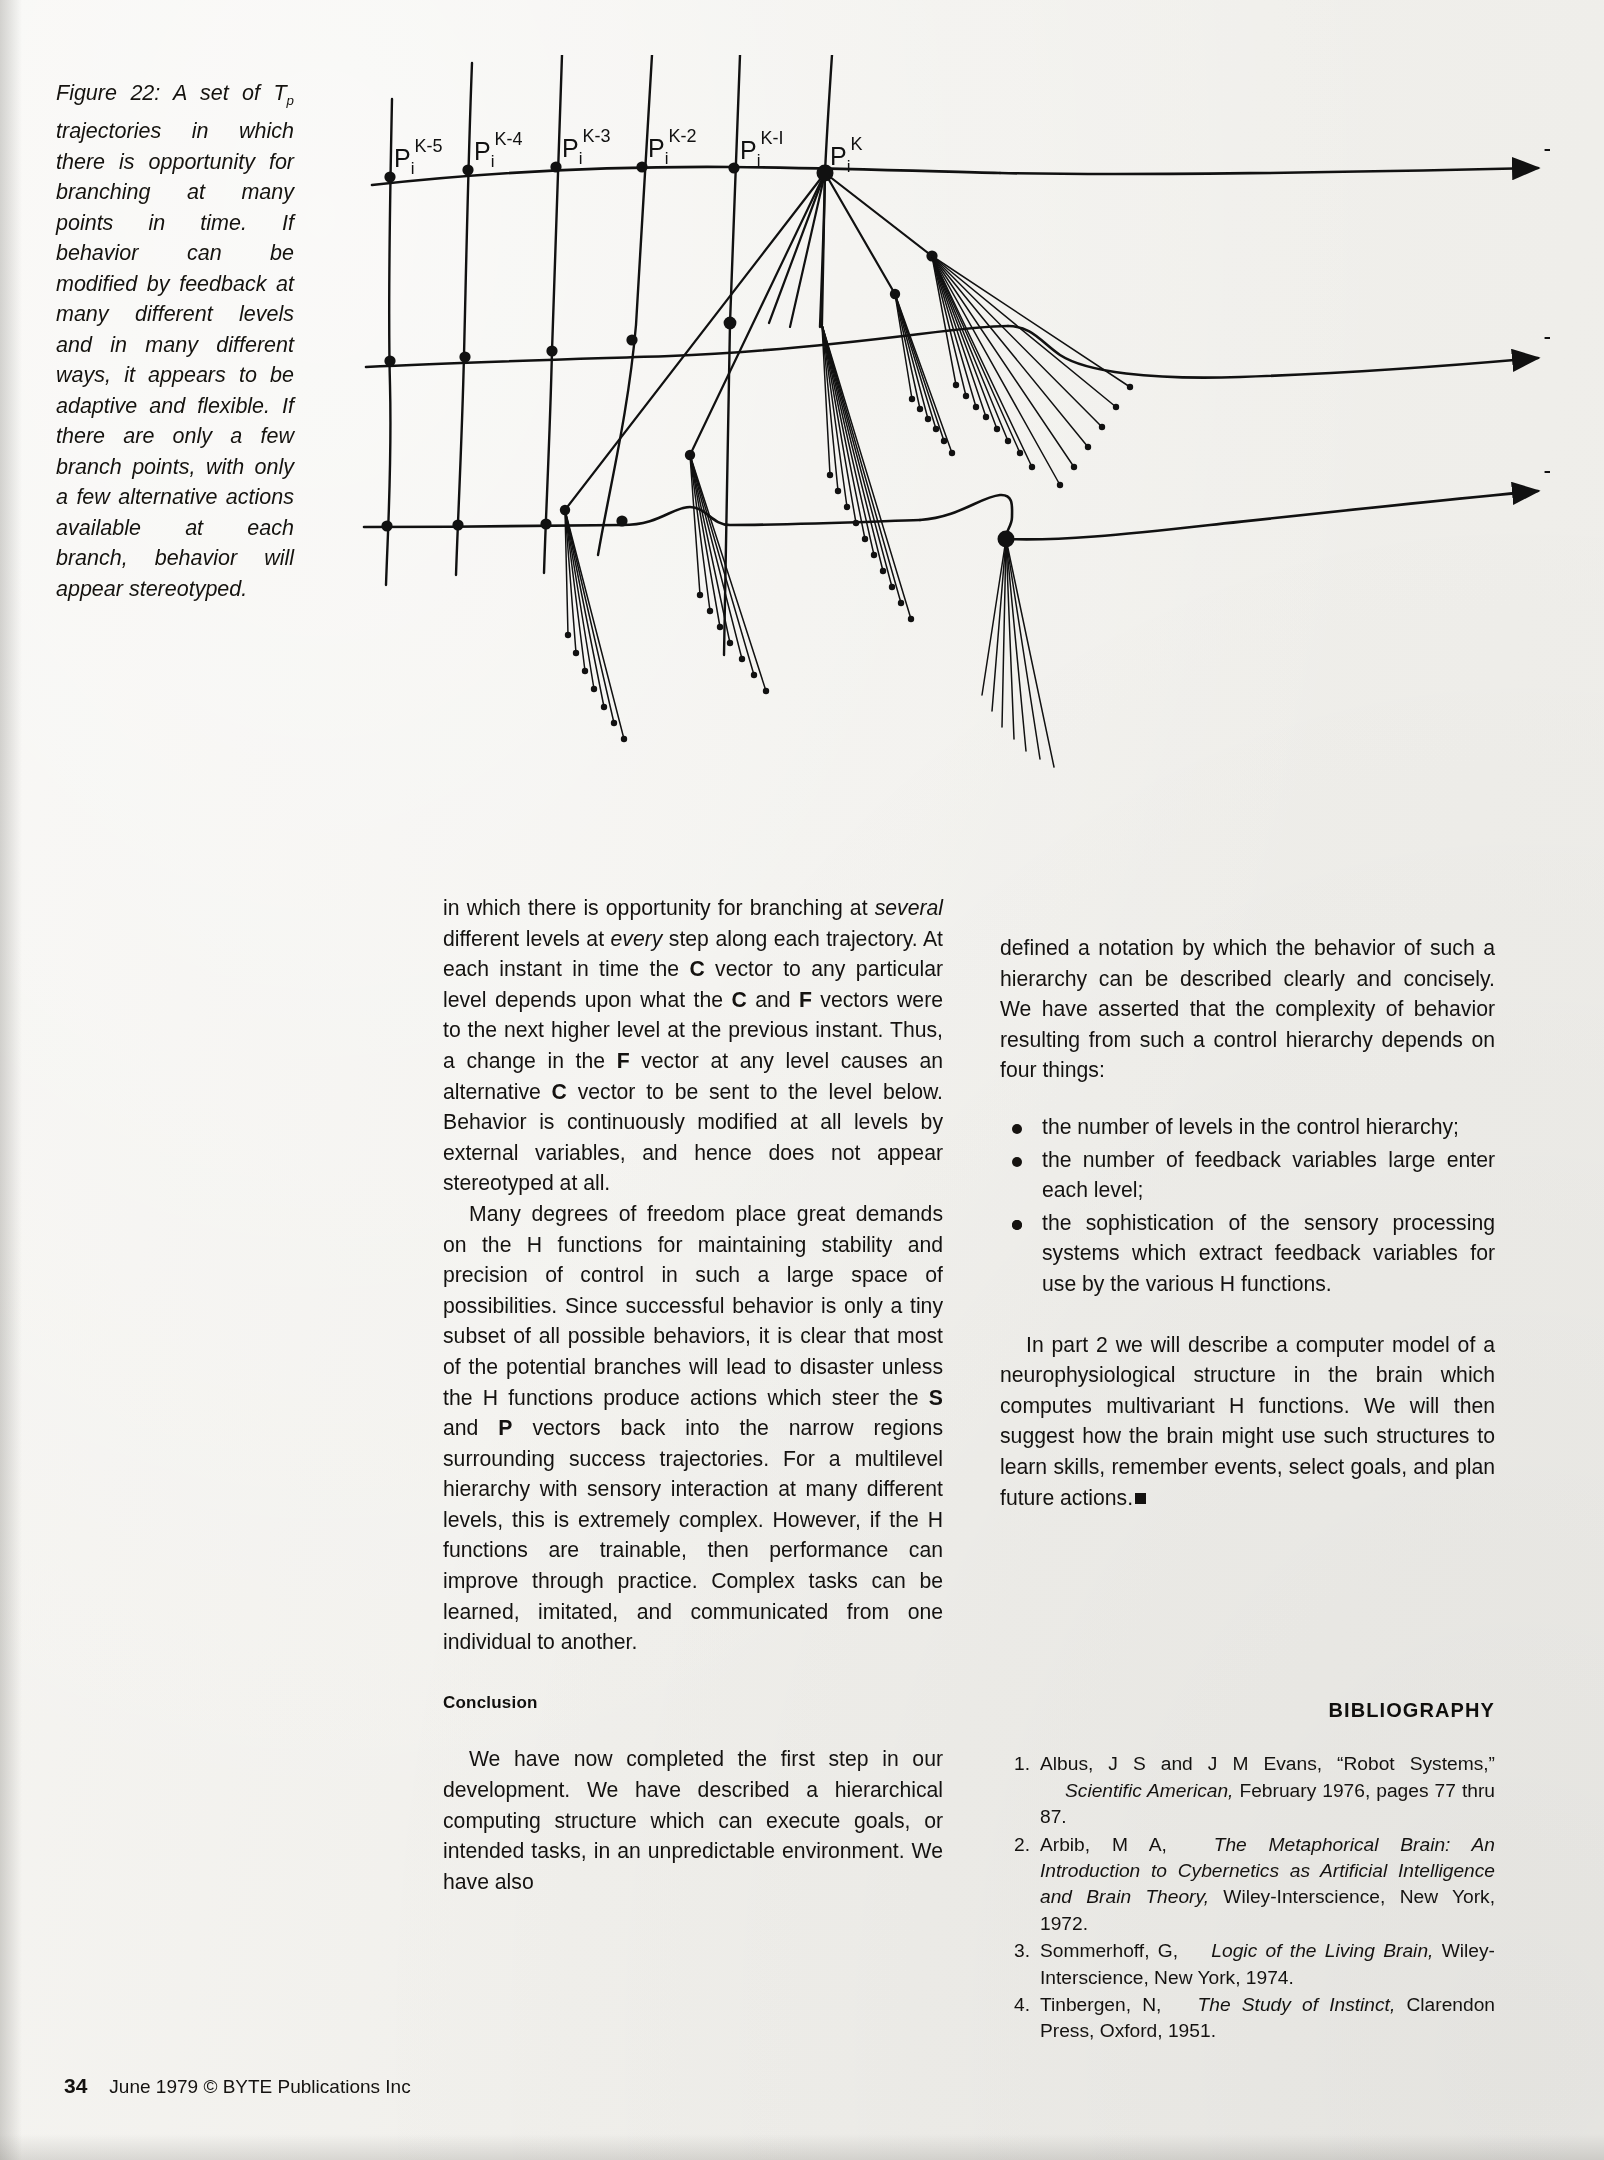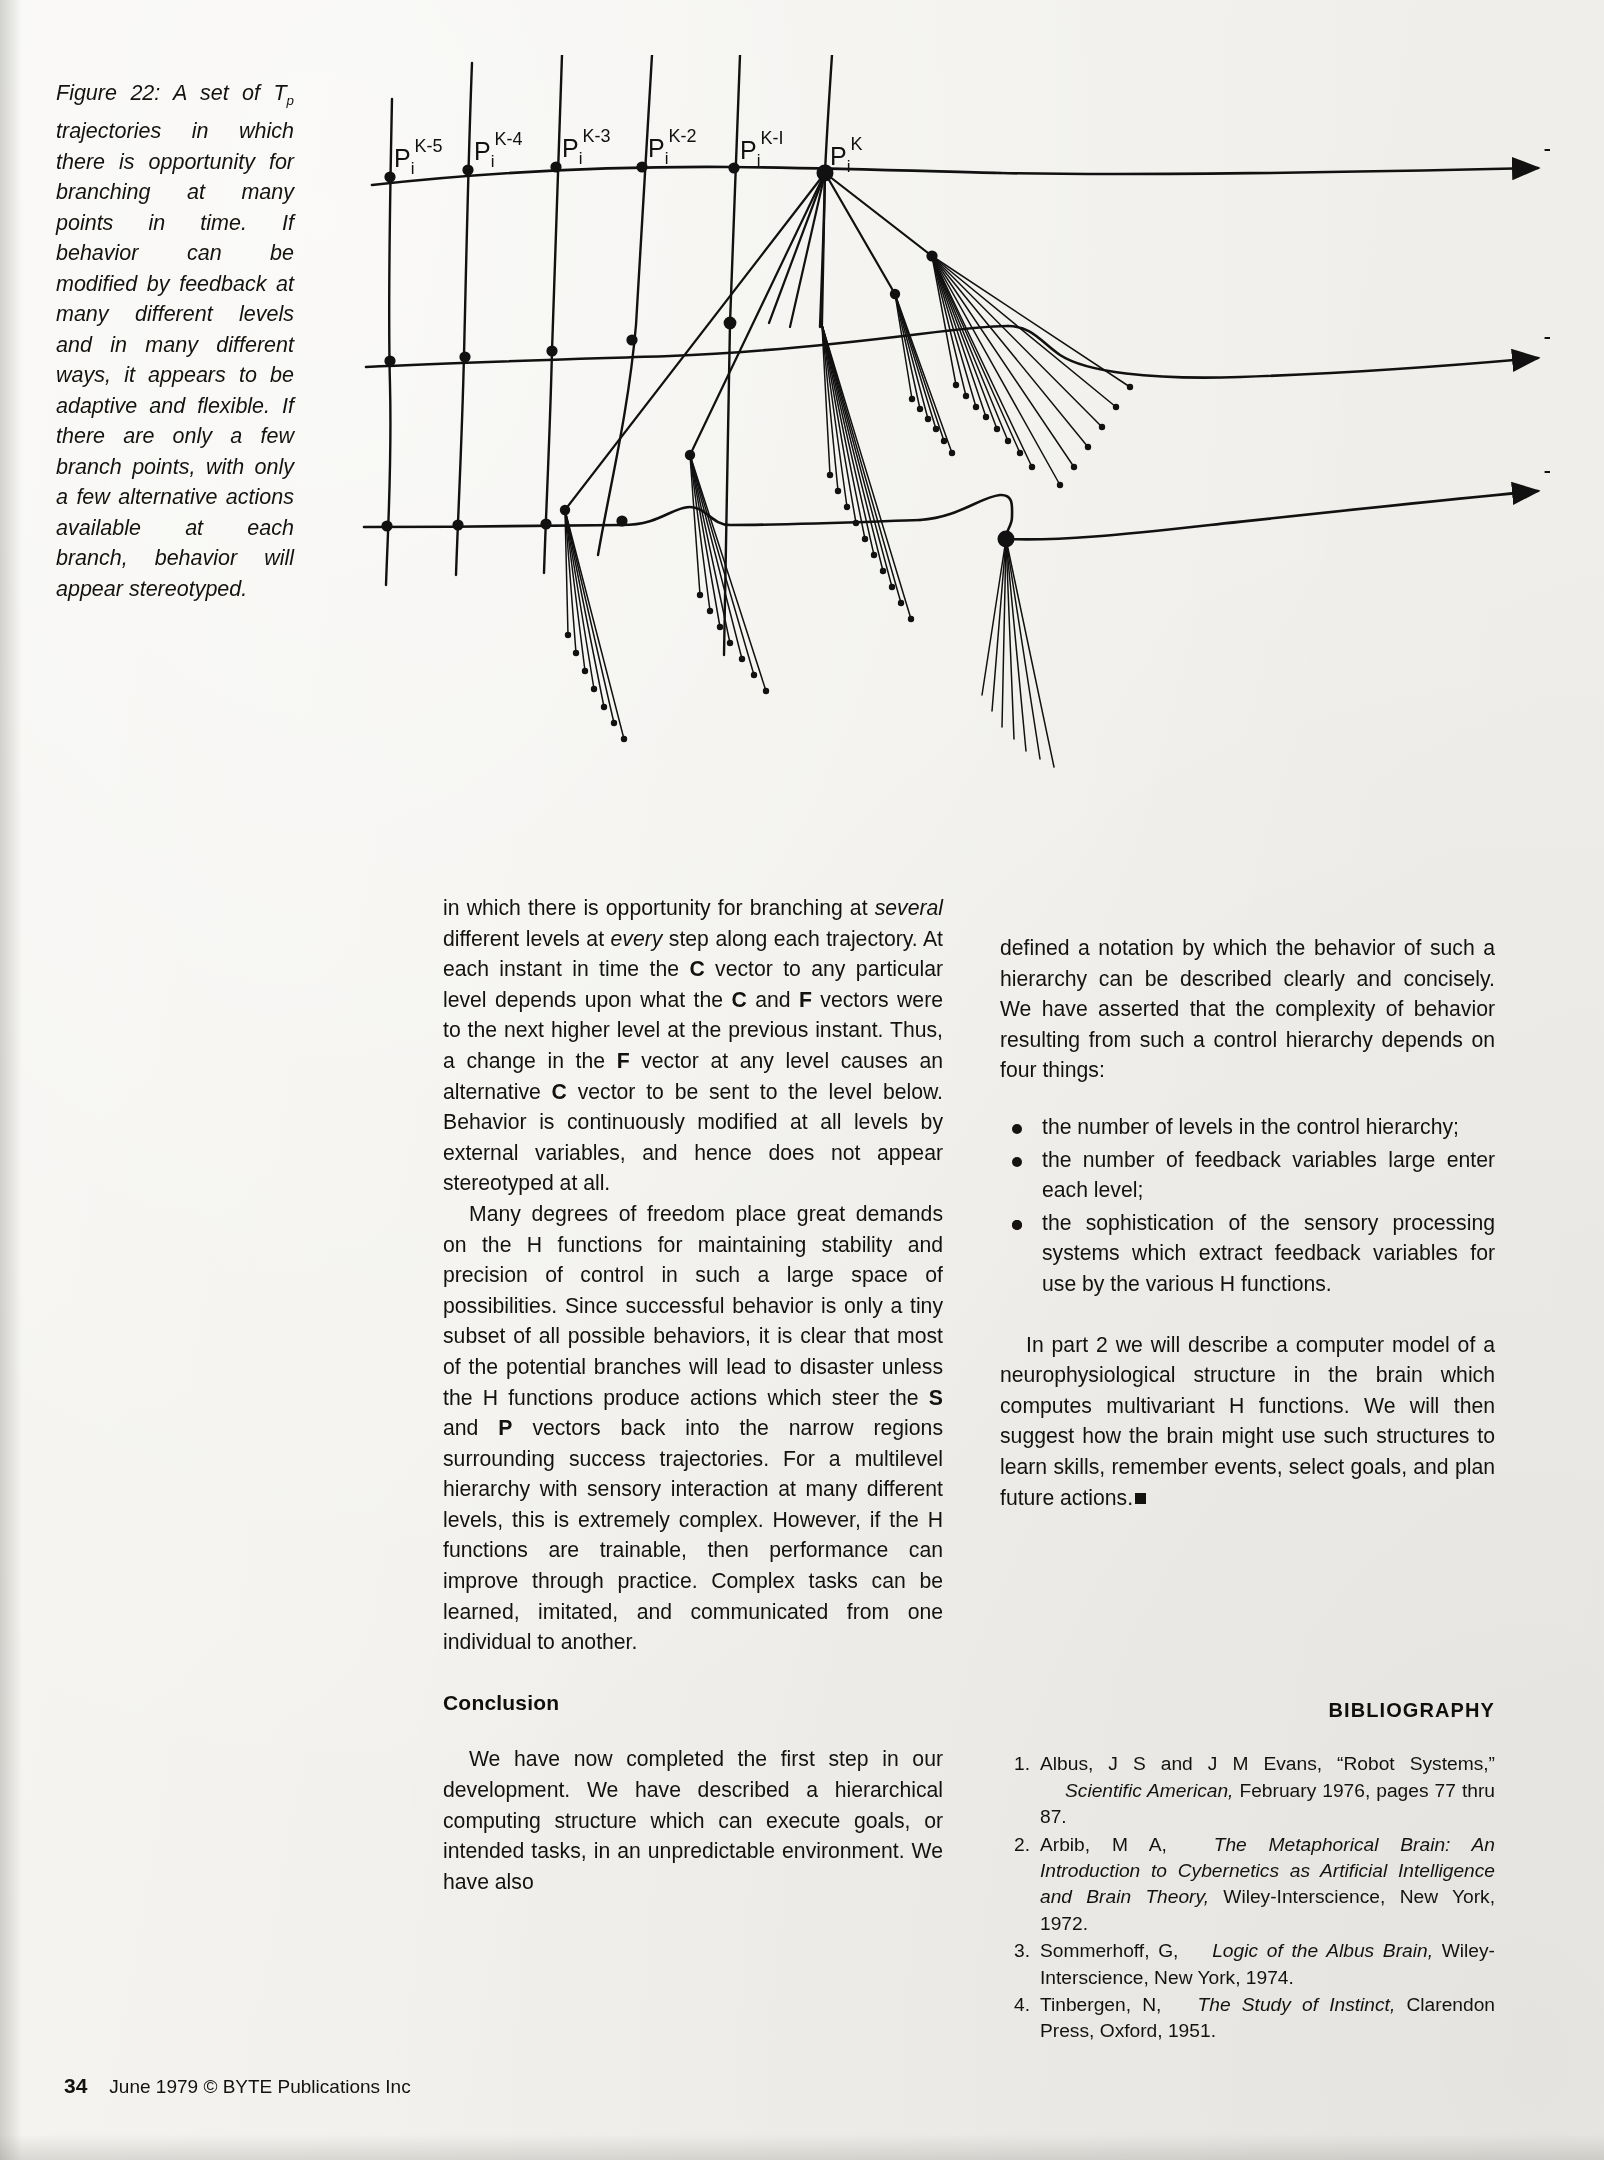--- a/index.html
+++ b/index.html
@@ -76,21 +76,21 @@
     text-justify: inter-word;
   }
   #col-left  { left: 443px;  top: 893px; width: 500px; }
   #col-right { left: 1000px; top: 893px; width: 495px; margin-top: 40px; }
   .col p { margin: 0; }
   .col p.indent { text-indent: 26px; }
   .col .b { font-weight: 700; }
   .col .i { font-style: italic; }
   h3.section-head {
     margin: 30px 0 26px 0;
-    font-size: 21px;
+    font-size: 17px;
     font-weight: 700;
     letter-spacing: .2px;
     color: #100f0d;
     text-align: left;
   }
   .endmark {
     display: inline-block;
     width: 11px; height: 11px;
     background: #141210;
     vertical-align: 1px;
@@ -411,21 +411,21 @@
   <div id="biblio-block">
     <h4 class="biblio-head">BIBLIOGRAPHY</h4>
     <ol class="refs">
       <li>
         <span class="num">1.</span><span>Albus, J S and J M Evans, “Robot Systems,” </span><span class="i">Scientific American,</span><span> February 1976, pages 77 thru 87.</span>
       </li>
       <li>
         <span class="num">2.</span><span>Arbib, M A, </span><span class="i">The Metaphorical Brain: An Introduction to Cybernetics as Artificial Intelligence and Brain Theory,</span><span> Wiley-Interscience, New York, 1972.</span>
       </li>
       <li>
-        <span class="num">3.</span><span>Sommerhoff, G, </span><span class="i">Logic of the Albus Brain,</span><span> Wiley-Interscience, New York, 1974.</span>
+        <span class="num">3.</span><span>Sommerhoff, G, </span><span class="i">Logic of the Living Brain,</span><span> Wiley-Interscience, New York, 1974.</span>
       </li>
       <li>
         <span class="num">4.</span><span>Tinbergen, N, </span><span class="i">The Study of Instinct,</span><span> Clarendon Press, Oxford, 1951.</span>
       </li>
     </ol>
   </div>
 
   <div id="footer">
     <span class="pageno">34</span><span>June 1979 © BYTE Publications Inc</span>
   </div>

